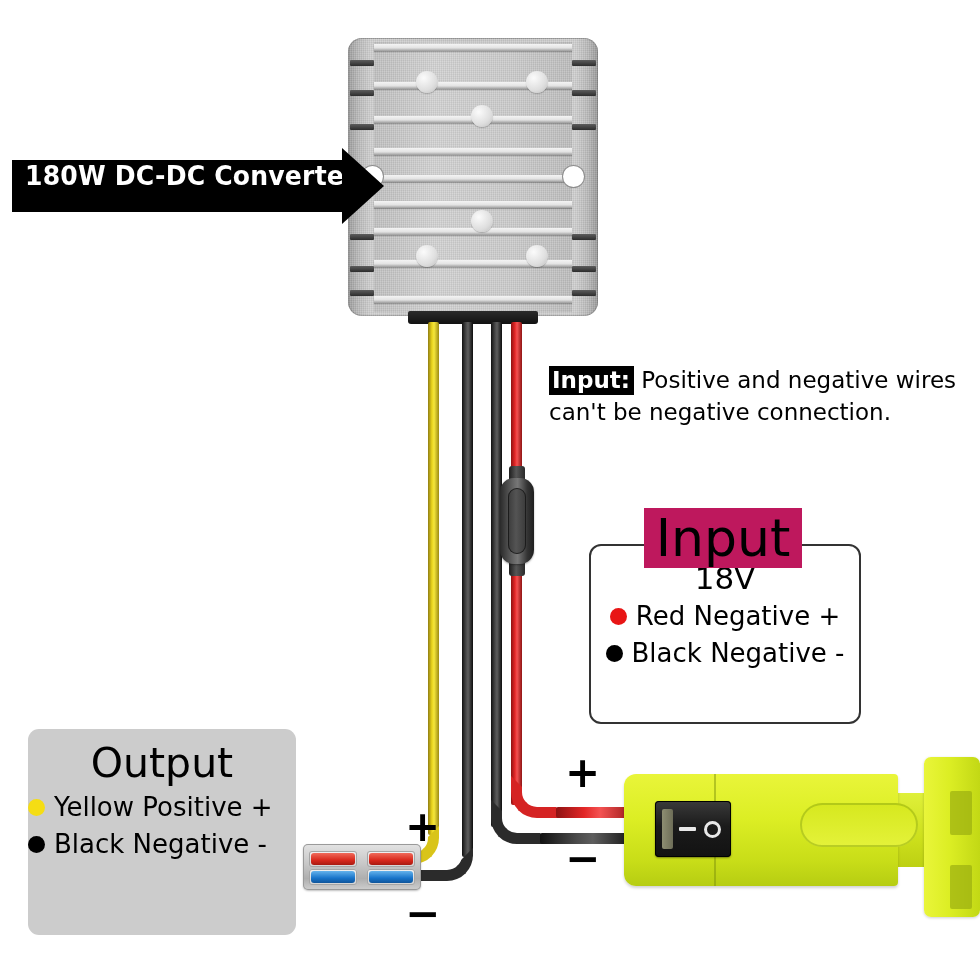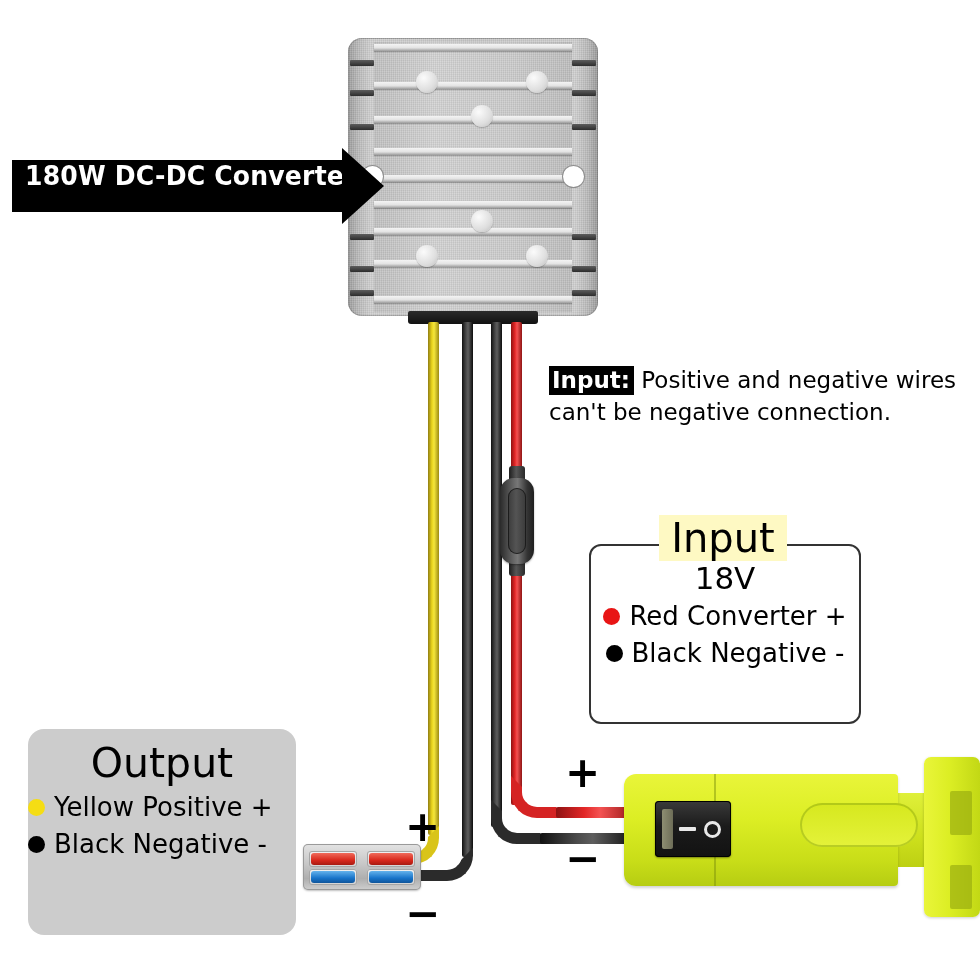--- a/index.html
+++ b/index.html
@@ -144,22 +144,22 @@
   #input-box{
     left:589px; top:544px; width:268px; height:176px;
     border:2px solid #333; border-radius:12px;
     background:#fff;
   }
   #input-legend{
     position:absolute; left:589px; top:516px; width:268px;
     text-align:center;
   }
   #input-legend span{
-    background:#fef9c3; padding:0 12px;
-    font-size:40px; color:#000; line-height:44px;
+    background:#be185d; padding:0 12px;
+    font-size:52px; color:#000; line-height:44px;
     font-family:"DejaVu Sans", sans-serif;
     text-align:right;
   }
   .box-inner{
     position:absolute; inset:0;
     display:flex; flex-direction:column; align-items:center;
     padding-top:14px; box-sizing:border-box;
   }
   .volt-line{
     font-size:31px; color:#000; line-height:36px;
@@ -169,21 +169,21 @@
     display:flex; align-items:center; gap:9px;
     font-size:26px; color:#000; line-height:34px;
     font-family:"DejaVu Sans", sans-serif;
     margin-top:3px;
   }
   .dot{ width:17px; height:17px; border-radius:50%; display:inline-block; flex:0 0 auto;}
 
   
   #output-box{
     left:28px; top:729px; width:268px; height:206px;
-    background:#cccccc; border-radius:16px;
+    background:#cccccc; border-radius:11px;
   }
   .out-title{
     text-align:center; font-size:41px; color:#000;
     line-height:48px; margin-top:10px;
     font-family:"DejaVu Sans", sans-serif;
   }
   .out-sub{
     text-align:center; font-size:31px; color:#000; line-height:38px;
     font-family:"DejaVu Sans", sans-serif;
   }
@@ -362,21 +362,21 @@
       <span>Positive and negative wires</span>
     </div>
     <div class="note-line">can't be negative connection.</div>
   </div>
 
   <div class="abs" id="input-box">
     <div class="box-inner">
       <div class="volt-line">18V</div>
       <div class="legend-row">
         <span class="dot" style="background:#e81515"></span>
-        <span>Red Converter +</span>
+        <span>Red Negative +</span>
       </div>
       <div class="legend-row">
         <span class="dot" style="background:#000"></span>
         <span>Black Negative -</span>
       </div>
     </div>
   </div>
   <div class="abs" id="input-legend">
     <span>Input</span>
   </div>

